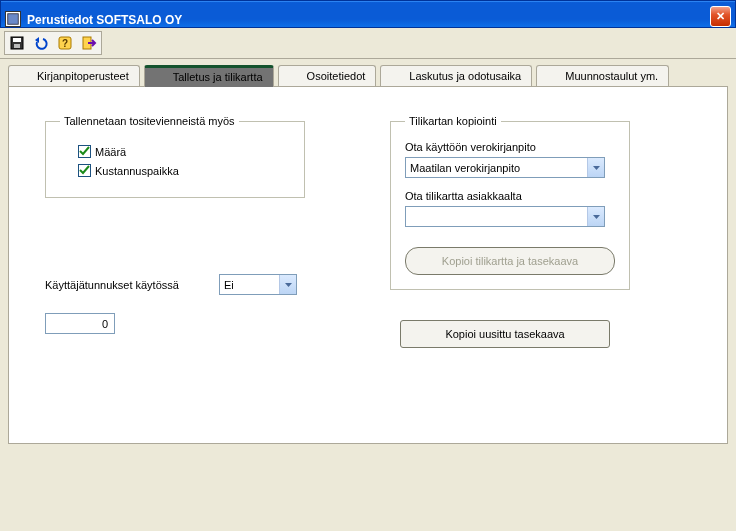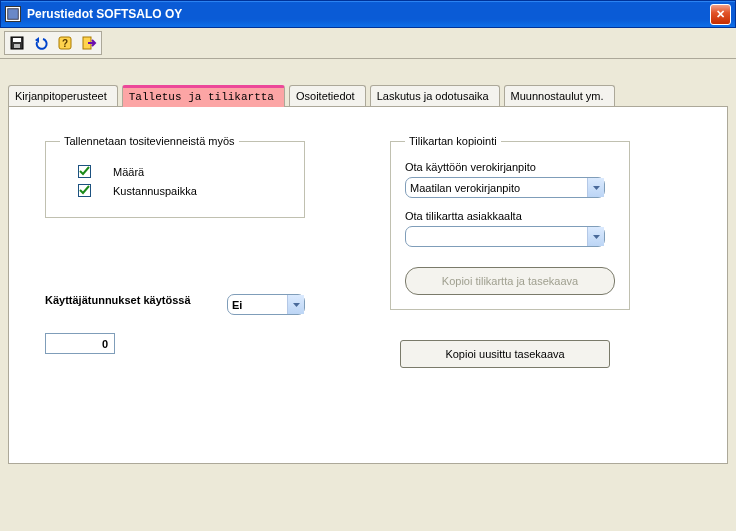--- a/index.html
+++ b/index.html
@@ -11,21 +11,21 @@
     width: 736px;
     height: 531px;
     overflow: hidden;
   }
 
   
   .titlebar {
     height: 28px;
     background: linear-gradient(to bottom, #3a95ff 0%, #0a5bd6 6%, #0a5bd6 45%, #0a5bd6 70%, #0e6fe8 100%);
     display: flex;
-    align-items: center;
+    align-items: flex-end;
     padding: 0 4px;
     color: white;
     font-weight: bold;
     font-size: 12px;
     border: 1px solid #003399;
   }
   .title-icon {
     width: 16px; height: 16px;
     background: #fff;
     border: 1px solid #333;
@@ -75,35 +75,33 @@
   
   .tab-strip {
     display: flex;
     align-items: flex-end;
     padding: 6px 8px 0 8px;
     gap: 4px;
     position: relative;
     z-index: 2;
   }
   .tab {
-    padding: 4px 10px 4px 6px;
+    padding: 4px 10px 4px 28px;
     border: 1px solid #aca899;
     border-bottom: none;
     border-radius: 3px 3px 0 0;
     background: #f4f3ee;
     cursor: pointer;
     position: relative;
-    margin-top: 20px;
   }
   .tab.active {
-    background: #fca5a5;
-    border-top: 3px solid #ec4899;
+    background: #737373;
+    border-top: 3px solid #14532d;
     padding-top: 3px;
     margin-bottom: -1px;
-    font-family: Liberation Mono, monospace;
   }
 
   
   .tab-panel {
     margin: 0 8px 8px 8px;
     background: #fff;
     border: 1px solid #aca899;
     height: 358px;
     padding: 28px 36px;
     display: flex;
@@ -116,48 +114,47 @@
     border: 1px solid #c0c0b0;
     padding: 12px 14px 14px 14px;
     margin: 0;
   }
   fieldset.groupbox > legend {
     padding: 0 4px;
     font-size: 11px;
   }
 
   .chk-row {
-    display: flex; align-items: center; gap: 22px;
+    display: flex; align-items: center; gap: 4px;
     margin: 6px 0;
   }
   .chk {
     width: 13px; height: 13px;
     border: 1px solid #1c5180;
     background: #fff;
     display: inline-flex; align-items:center; justify-content:center;
     cursor: pointer;
   }
   .chk svg { width: 11px; height: 11px; }
 
   .field-row {
-    display: flex; align-items: flex-start; gap: 17px;
+    display: flex; align-items: center; gap: 9px;
     margin: 18px 0;
-    font-weight: bold;
   }
 
   .combo, .textin {
     height: 21px;
     border: 1px solid #7f9db9;
     background: #fff;
     display: flex; align-items: center;
     padding: 0 0 0 4px;
     font-size: 11px;
     position: relative;
   }
-  .combo { width: 78px; border-radius: 7px; }
+  .combo { width: 78px; }
   .combo.wide { width: 200px; }
   .combo .arrow, .arrow-btn {
     width: 17px; height: 19px;
     margin-left: auto;
     background: linear-gradient(#dbeafe, #bcd5f5);
     border-left: 1px solid #b4c8e6;
     display:flex; align-items:center; justify-content:center;
     cursor: pointer;
   }
   .combo .arrow svg { width:7px; height:4px; }

